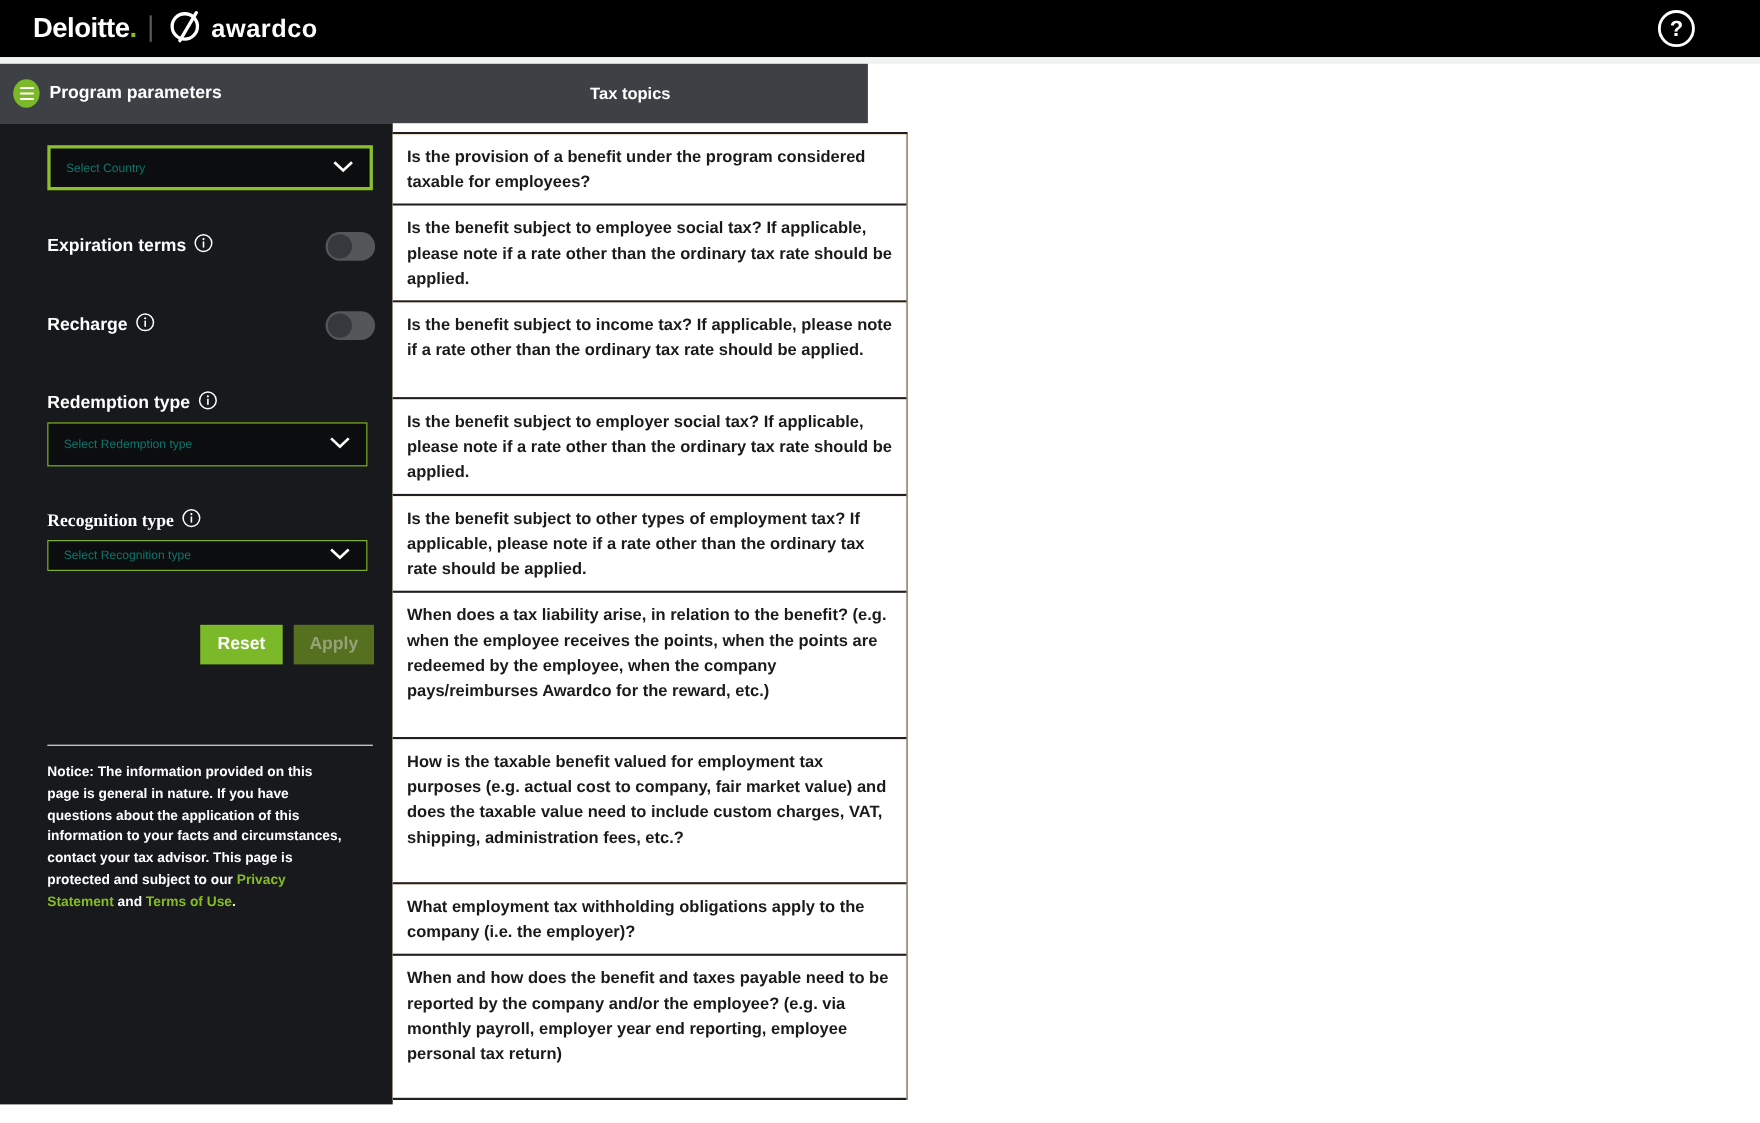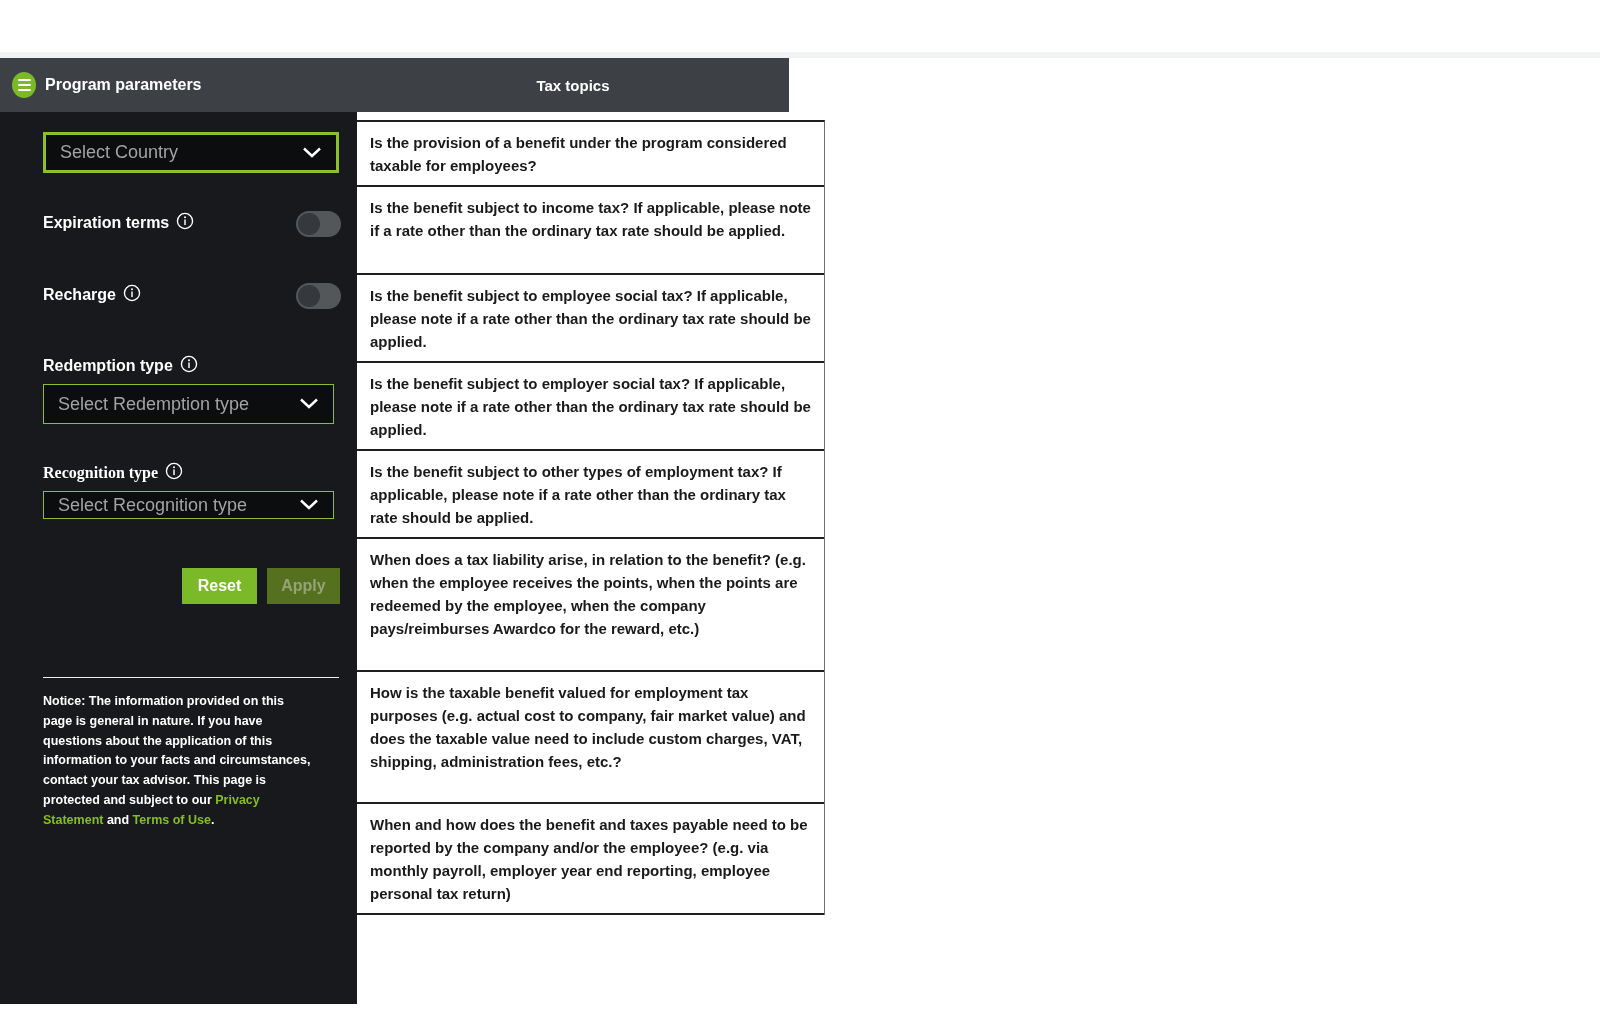--- a/index.html
+++ b/index.html
@@ -26,21 +26,21 @@
   .hamburger span { display:block; width:13px; height:2px; background:#ffffff; border-radius:1px; }
   .section-title-left { color:#ffffff; font-weight:bold; font-size:16px; margin-left:9px; }
   .section-title-right { position:absolute; left:357px; width:432px; text-align:center;
                          color:#ffffff; font-weight:bold; font-size:15px; }
 
   
   .sidebar { position:absolute; left:0; top:112px; width:357px; height:892px; background:#17191c; }
 
   .select-box { position:absolute; background:#0b0d0e; display:flex; align-items:center;
                 justify-content:space-between; padding:0 14px; cursor:pointer; }
-  .select-box .sel-text { color:#a3a3a3; font-size:18px; }
+  .select-box .sel-text { color:#0f766e; font-size:11px; }
   .select-country { left:43px; top:20px; width:296px; height:41px; border:3px solid #8bc02c; }
   .select-redemption { left:43px; top:272px; width:291px; height:40px; border:1.5px solid #8bc02c;gap:27px; }
   .select-recognition { left:43px; top:379px; width:291px; height:28px; border:1.5px solid #8bc02c; }
 
   .field-label { position:absolute; left:43px; color:#ffffff; font-weight:bold; font-size:16px;
                  display:flex; align-items:center; gap:7px; }
   .label-expiration { top:100px; }
   .label-recharge { top:172px; }
   .label-redemption { top:243px; }
   .label-recognition { top:350px;font-family:Liberation Serif, serif; }
@@ -77,20 +77,39 @@
   .topic-row:nth-child(6){ min-height:133px; }
   .topic-row:nth-child(7){ min-height:132px; }
   .topic-row:nth-child(8){ min-height:65px; }
   .topic-row:nth-child(9){ min-height:131px; }
 </style>
 </head>
 <body>
 
 <div class="page">
 
+  <div class="topbar">
+    <div class="deloitte-logo"><span>Deloitte</span><span class="deloitte-dot">.</span></div>
+    <div class="logo-separator"></div>
+    <div class="awardco-logo">
+      <span>
+        <svg width="34" height="34" viewBox="0 0 34 34">
+          <circle cx="16" cy="17" r="11.5" fill="none" stroke="#ffffff" stroke-width="3"></circle>
+          <line x1="26.5" y1="4.5" x2="11.5" y2="30" stroke="#ffffff" stroke-width="3" stroke-linecap="round"></line>
+        </svg>
+      </span>
+      <span class="awardco-text">awardco</span>
+    </div>
+    <div class="help-btn">
+      <svg width="36" height="36" viewBox="0 0 36 36">
+        <circle cx="18" cy="18" r="15.5" fill="none" stroke="#ffffff" stroke-width="2.6"></circle>
+        <text x="18" y="25" text-anchor="middle" fill="#ffffff" font-size="20" font-weight="bold" font-family="Liberation Sans, sans-serif">?</text>
+      </svg>
+    </div>
+  </div>
   <div class="topbar-gap"></div>
 
   <div class="section-header">
     <div class="hamburger">
         <span></span>
         <span></span>
         <span></span>
       </div>
     <div class="section-title-left">Program parameters</div>
     <div class="section-title-right">Tax topics</div>
@@ -178,22 +197,23 @@
       <button class="btn btn-apply">Apply</button>
     </div>
 
     <div class="divider"></div>
 
     <div class="notice"><span>Notice: The information provided on this page is general in nature. If you have questions about the application of this information to your facts and circumstances, contact your tax advisor. This page is protected and subject to our </span><a>Privacy Statement</a><span> and </span><a>Terms of Use</a><span>.</span></div>
   </div>
 
   <div class="topics-panel">
       <div class="topic-row">Is the provision of a benefit under the program considered taxable for employees?</div>
+      <div class="topic-row">Is the benefit subject to employee social tax? If applicable, please note if a rate other than the ordinary tax rate should be applied.</div>
       <div class="topic-row">Is the benefit subject to income tax? If applicable, please note if a rate other than the ordinary tax rate should be applied.</div>
-      <div class="topic-row">Is the benefit subject to employee social tax? If applicable, please note if a rate other than the ordinary tax rate should be applied.</div>
       <div class="topic-row">Is the benefit subject to employer social tax? If applicable, please note if a rate other than the ordinary tax rate should be applied.</div>
       <div class="topic-row">Is the benefit subject to other types of employment tax? If applicable, please note if a rate other than the ordinary tax rate should be applied.</div>
       <div class="topic-row">When does a tax liability arise, in relation to the benefit? (e.g. when the employee receives the points, when the points are redeemed by the employee, when the company pays/reimburses Awardco for the reward, etc.)</div>
       <div class="topic-row">How is the taxable benefit valued for employment tax purposes (e.g. actual cost to company, fair market value) and does the taxable value need to include custom charges, VAT, shipping, administration fees, etc.?</div>
+      <div class="topic-row">What employment tax withholding obligations apply to the company (i.e. the employer)?</div>
       <div class="topic-row">When and how does the benefit and taxes payable need to be reported by the company and/or the employee? (e.g. via monthly payroll, employer year end reporting, employee personal tax return)</div>
     </div>
 
 </div>
 
 </body></html>

